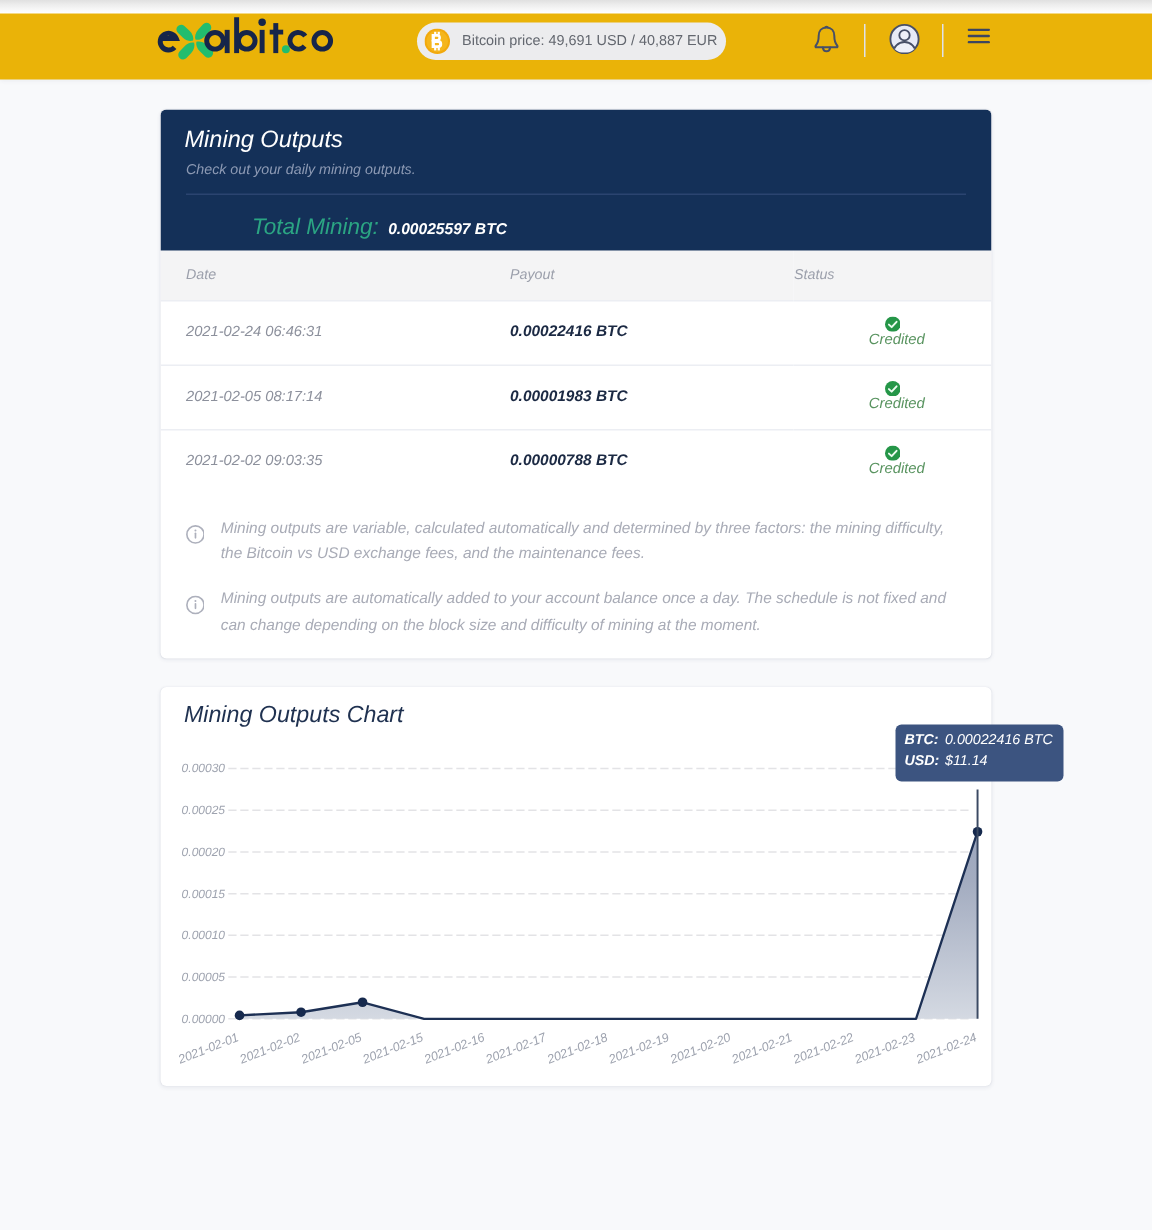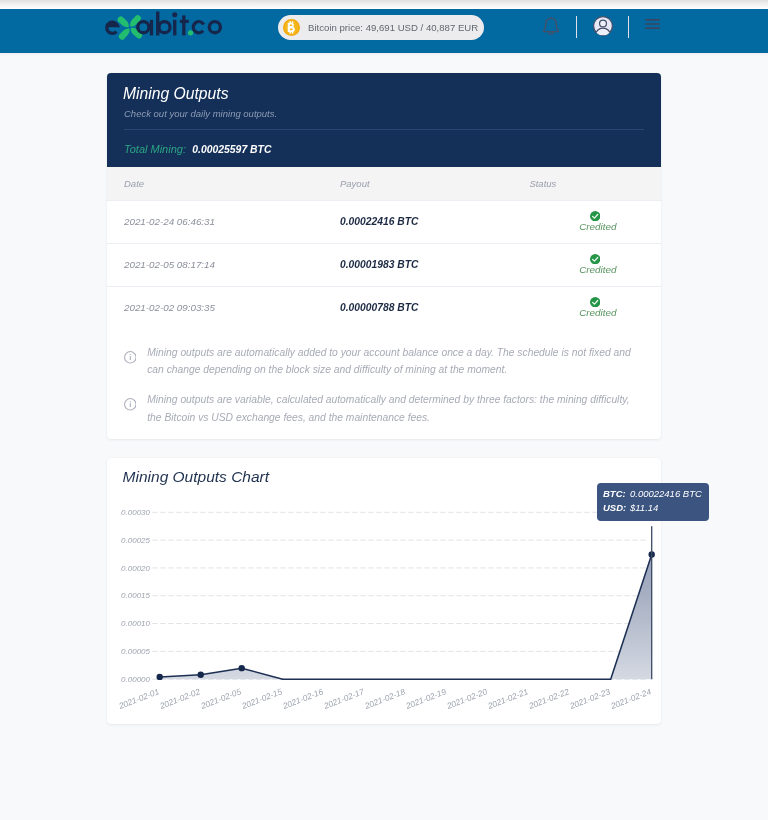--- a/index.html
+++ b/index.html
@@ -13,21 +13,21 @@
   }
   
   .top-shade {
     position: absolute; left: 0; top: 0; width: 768px; height: 9px;
     background: linear-gradient(to bottom, #e0e0e0 0%, #ededed 35%, #fafafa 80%, #ffffff 100%);
     z-index: 5;
   }
   
   .topbar {
     position: absolute; left: 0; top: 0; width: 768px; height: 53px;
-    background: #0369a1;
+    background: #eab308;
     display: flex; align-items: center;
     box-shadow: 0 1px 3px rgba(20,30,60,0.06);
     z-index: 2;
   }
   .logo { margin-left: 106px; display: block; width: 119px; height: 28px; position: relative; top: -3px; }
   .price-badge {
     margin-left: 53px;
     height: 25px;
     position: relative; top: 1px;
     width: 206px;
@@ -63,21 +63,21 @@
   }
   .card-1 { margin-top: 20px; }
   .card-2 { margin-top: 18.5px; }
 
   
   .dark-head { background: #143058; padding: 0 17px; height: 94px; position: relative; }
   .dark-title { position:absolute; left:16px; top:12px; font-size: 15.7px; font-weight: normal; color: #ffffff; letter-spacing: 0px; line-height:17px; }
   .dark-sub { position:absolute; left:17px; top:34px; font-size: 9.5px; color: #8d9ab4; line-height:13px; }
   .dark-rule { position:absolute; left:17px; right:17px; top:56px; height: 1px; background: #2b4470; }
   .total-row { position:absolute; left:17px; top:70px; display: flex; align-items: baseline; }
-  .total-label { font-size: 11px; color: #2ba583; }
+  .total-label { font-size: 15px; color: #2ba583; margin-left: 44px; }
   .total-value { font-size: 10.4px; color: #ffffff; font-weight: bold; margin-left: 6.3px; }
 
   
   table.payouts { width: 100%; border-collapse: collapse; table-layout: fixed; }
   table.payouts thead th {
     background: #f4f4f5;
     font-size: 9.5px; font-weight: normal; color: #9b9fab;
     text-align: left; padding: 0; height: 33px; vertical-align: middle;
   }
   table.payouts tbody td {
@@ -284,29 +284,29 @@
         </tbody>
     </table>
 
     <div class="notes" id="notes">
         <div class="note">
           <span class="note-icon"><svg width="12.6" height="12.6" viewBox="0 0 14 14">
               <circle cx="7" cy="7" r="6.35" fill="none" stroke="#adb0bc" stroke-width="1.2"></circle>
               <circle cx="7" cy="4.0" r="0.75" fill="#adb0bc"></circle>
               <rect x="6.4" y="5.6" width="1.25" height="4.5" rx="0.6" fill="#adb0bc"></rect>
             </svg></span>
-          <span class="note-text">Mining outputs are automatically added to your account balance once a day. The schedule is not fixed and can change depending on the block size and difficulty of mining at the moment.</span>
+          <span class="note-text">Mining outputs are variable, calculated automatically and determined by three factors: the mining difficulty, the Bitcoin vs USD exchange fees, and the maintenance fees.</span>
         </div>
         <div class="note">
           <span class="note-icon"><svg width="12.6" height="12.6" viewBox="0 0 14 14">
               <circle cx="7" cy="7" r="6.35" fill="none" stroke="#adb0bc" stroke-width="1.2"></circle>
               <circle cx="7" cy="4.0" r="0.75" fill="#adb0bc"></circle>
               <rect x="6.4" y="5.6" width="1.25" height="4.5" rx="0.6" fill="#adb0bc"></rect>
             </svg></span>
-          <span class="note-text">Mining outputs are variable, calculated automatically and determined by three factors: the mining difficulty, the Bitcoin vs USD exchange fees, and the maintenance fees.</span>
+          <span class="note-text">Mining outputs are automatically added to your account balance once a day. The schedule is not fixed and can change depending on the block size and difficulty of mining at the moment.</span>
         </div>
       </div>
   </div>
 
   <div class="card card-2">
     <div class="chart-card">
       <div class="chart-title">Mining Outputs Chart</div>
       <div class="chart-wrap" id="chartwrap">
         <svg id="chartsvg" width="554" height="222" viewBox="0 0 554 222">
             <defs>

